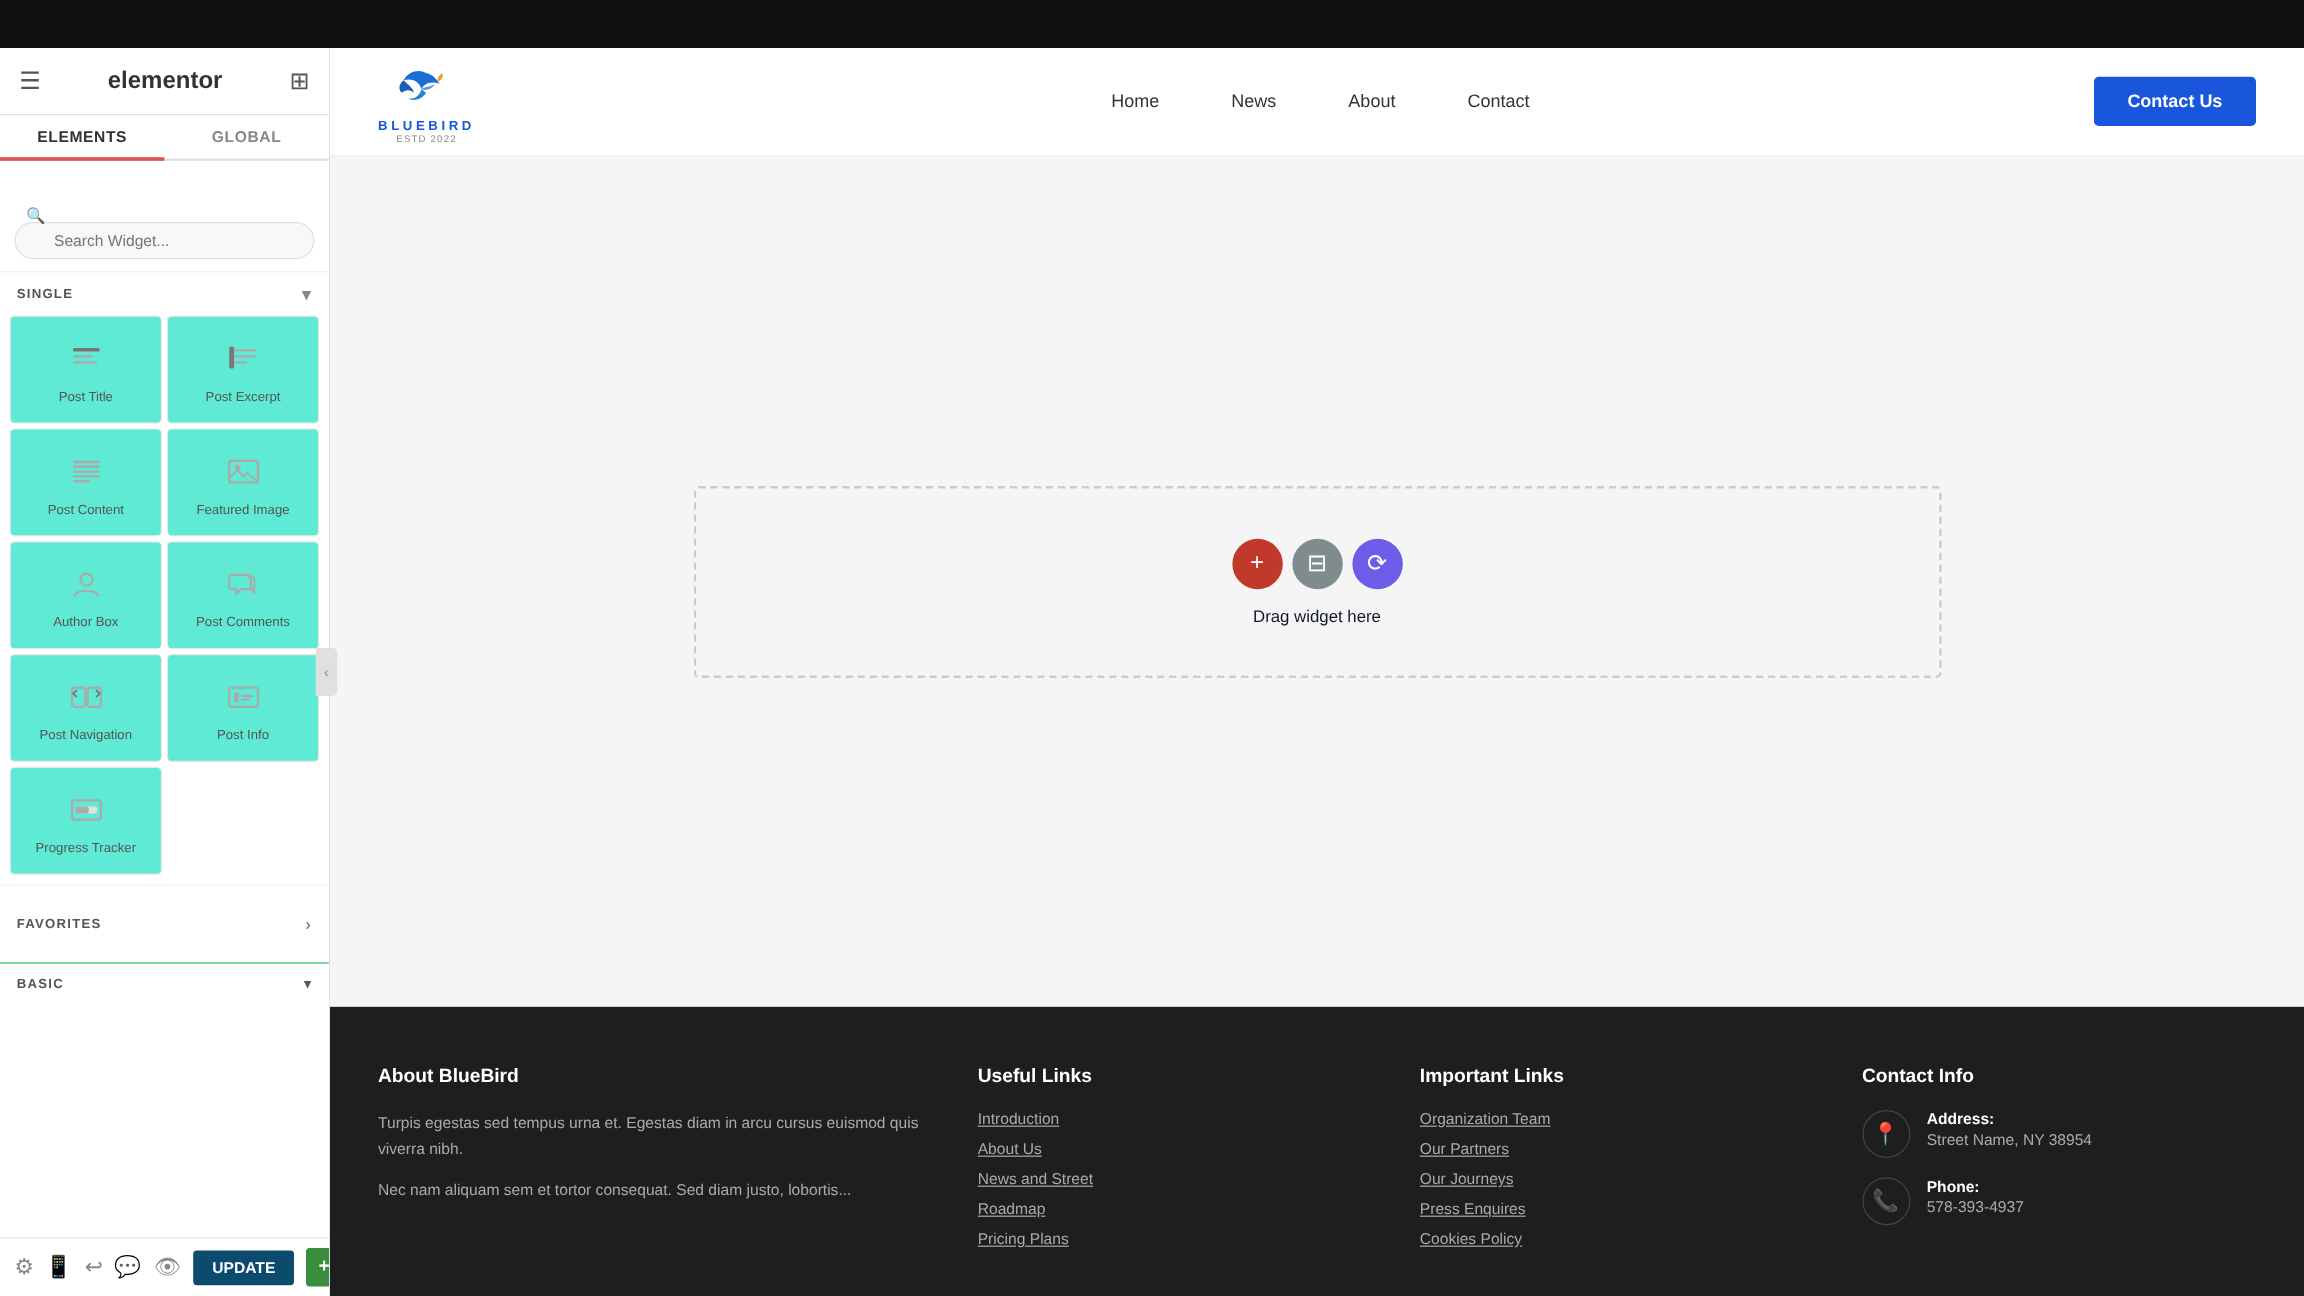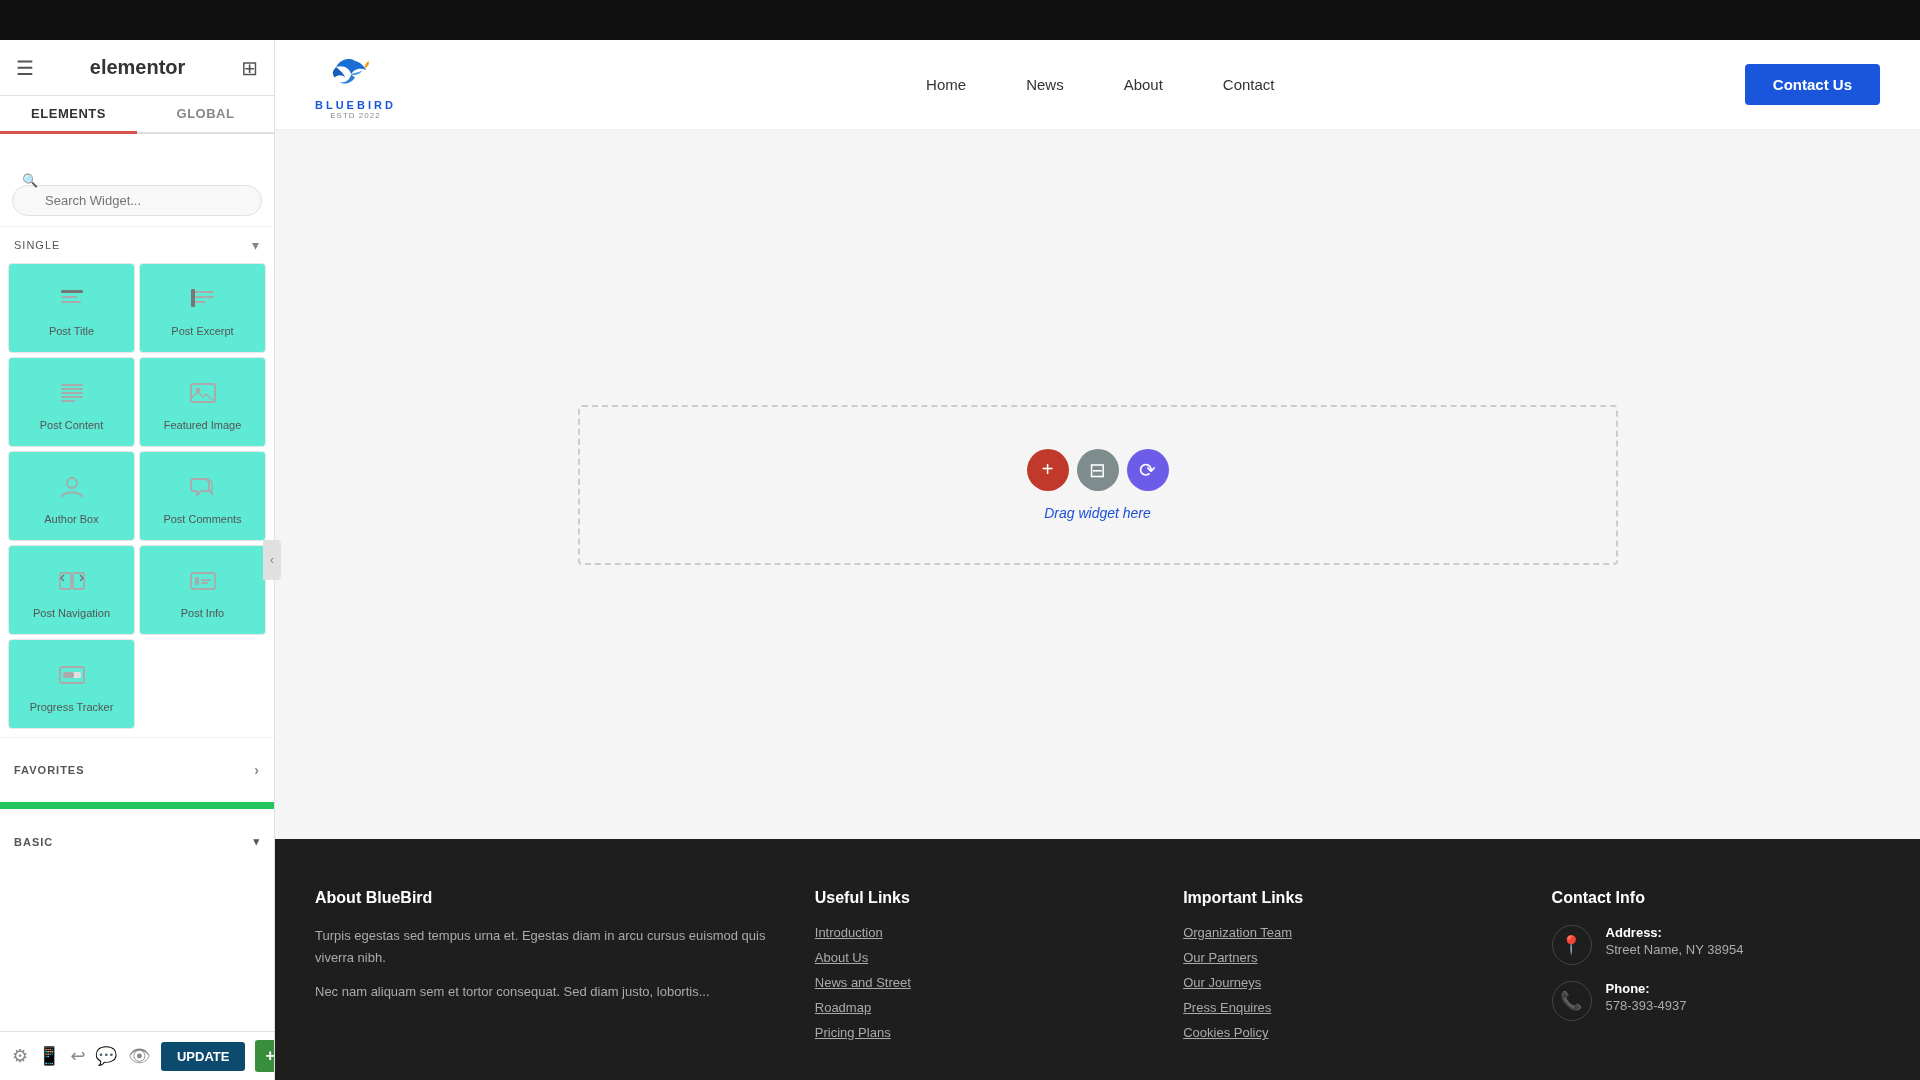--- a/index.html
+++ b/index.html
@@ -78,21 +78,21 @@
       color: #aaa;
       font-size: 13px;
     }
 
     .section-header {
       display: flex;
       justify-content: space-between;
       align-items: center;
       padding: 10px 14px 6px;
       font-size: 11px;
-      font-weight: 400;
+      font-weight: 700;
       color: #555;
       letter-spacing: 1px;
       text-transform: uppercase;
     }
 
     .section-header .toggle-icon { color: #888; font-size: 14px; cursor: pointer; }
 
     .widgets-grid {
       display: grid;
       grid-template-columns: 1fr 1fr;
@@ -141,27 +141,27 @@
       border-top: 1px solid #f0f0f0;
       cursor: pointer;
     }
 
     .favorites-section .chevron { color: #888; font-size: 14px; }
 
     .basic-section {
       display: flex;
       justify-content: space-between;
       align-items: center;
-      padding: 26px 14px;
+      padding: 10px 14px;
       font-size: 11px;
       font-weight: 700;
       color: #555;
       letter-spacing: 1px;
       text-transform: uppercase;
-      border-top: 7px solid #22c55e;
+      border-top: 1px solid #22c55e;
       cursor: pointer;
     }
 
     
     .sidebar-bottom {
       margin-top: auto;
       border-top: 1px solid #e0e0e0;
       display: flex;
       align-items: center;
       padding: 8px 12px;
@@ -301,22 +301,21 @@
       cursor: pointer;
       color: #fff;
     }
 
     .drop-btn.red { background: #c0392b; }
     .drop-btn.gray { background: #7f8c8d; }
     .drop-btn.purple { background: #6c5ce7; }
 
     .drop-label {
       font-size: 14px;
-      color: #1d4ed8;
-      font-style: italic;
+      color: #0f172a;
     }
 
     
     .site-footer {
       background: #1e1e1e;
       color: #ccc;
       padding: 50px 40px 30px;
     }
 
     .footer-grid {

